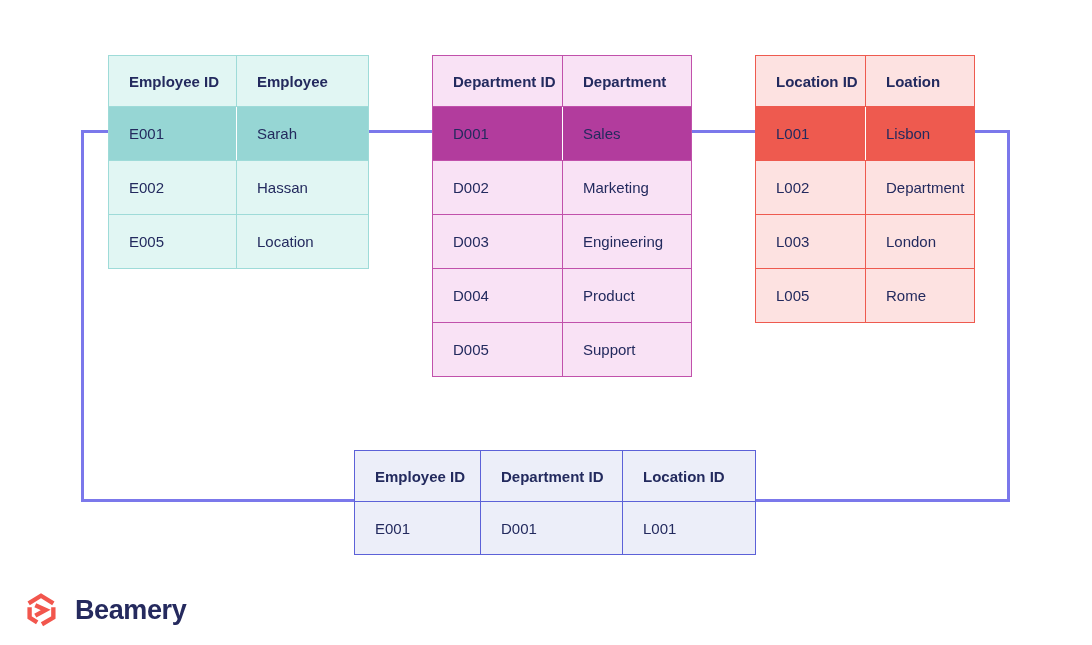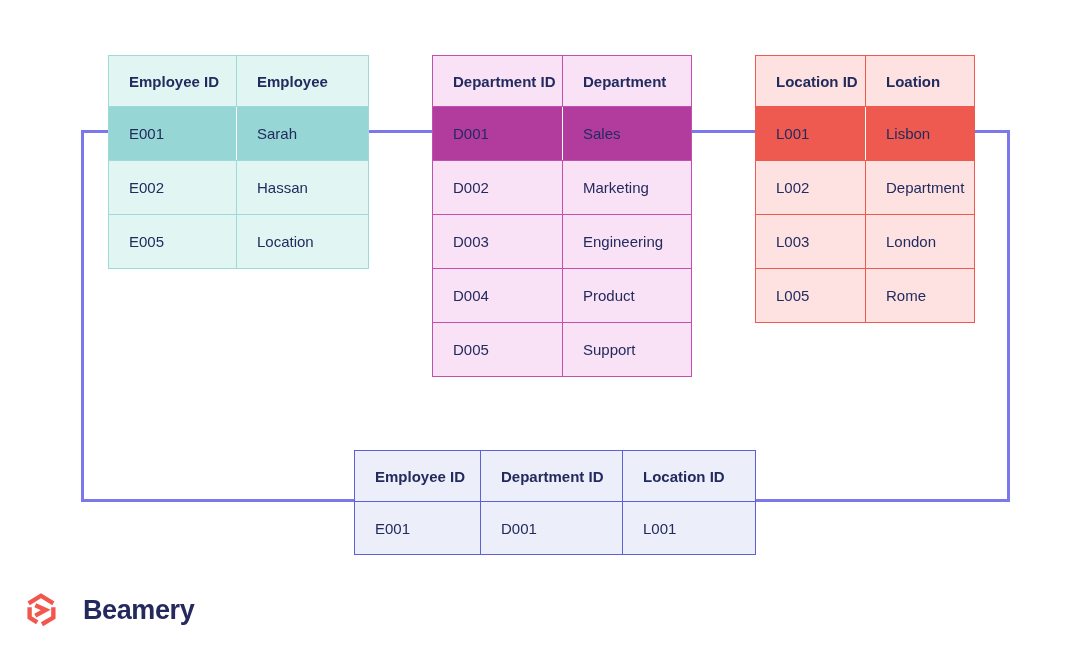--- a/index.html
+++ b/index.html
@@ -40,21 +40,21 @@
   .t-loc th, .t-loc td { border-color:#ee5a4f; background:#fde2e1; }
   .t-loc tr.hl td { background:#ee5a4f; }
   .t-loc tr.hl td:first-child { border-right-color:rgba(255,255,255,0.55); }
 
   
   .t-jun { left:354px; top:450px; width:401px; border:1.5px solid #5c61d8; }
   .t-jun th, .t-jun td { border-color:#5c61d8; background:#eceef9; }
   .t-jun td { height:52px; }
 
   
-  .logo { position:absolute; left:22px; top:590px; display:flex; align-items:center; gap:23px; z-index:2; }
+  .logo { position:absolute; left:22px; top:590px; display:flex; align-items:center; gap:15px; z-index:2; }
   .logo-mark { width:38px; height:40px; color:#f2564d; }
   .logo-text { font-size:27px; font-weight:600; letter-spacing:-0.4px; color:#252a5e; }
 </style>
 </head>
 <body>
 
 <div class="canvas">
 
   <div class="line" style="left: 81px; top: 130px; width: 27px; height: 3px; background: rgb(123, 120, 235);"></div>
   <div class="line" style="left: 368px; top: 130px; width: 64px; height: 3px; background: rgb(123, 120, 235);"></div>

